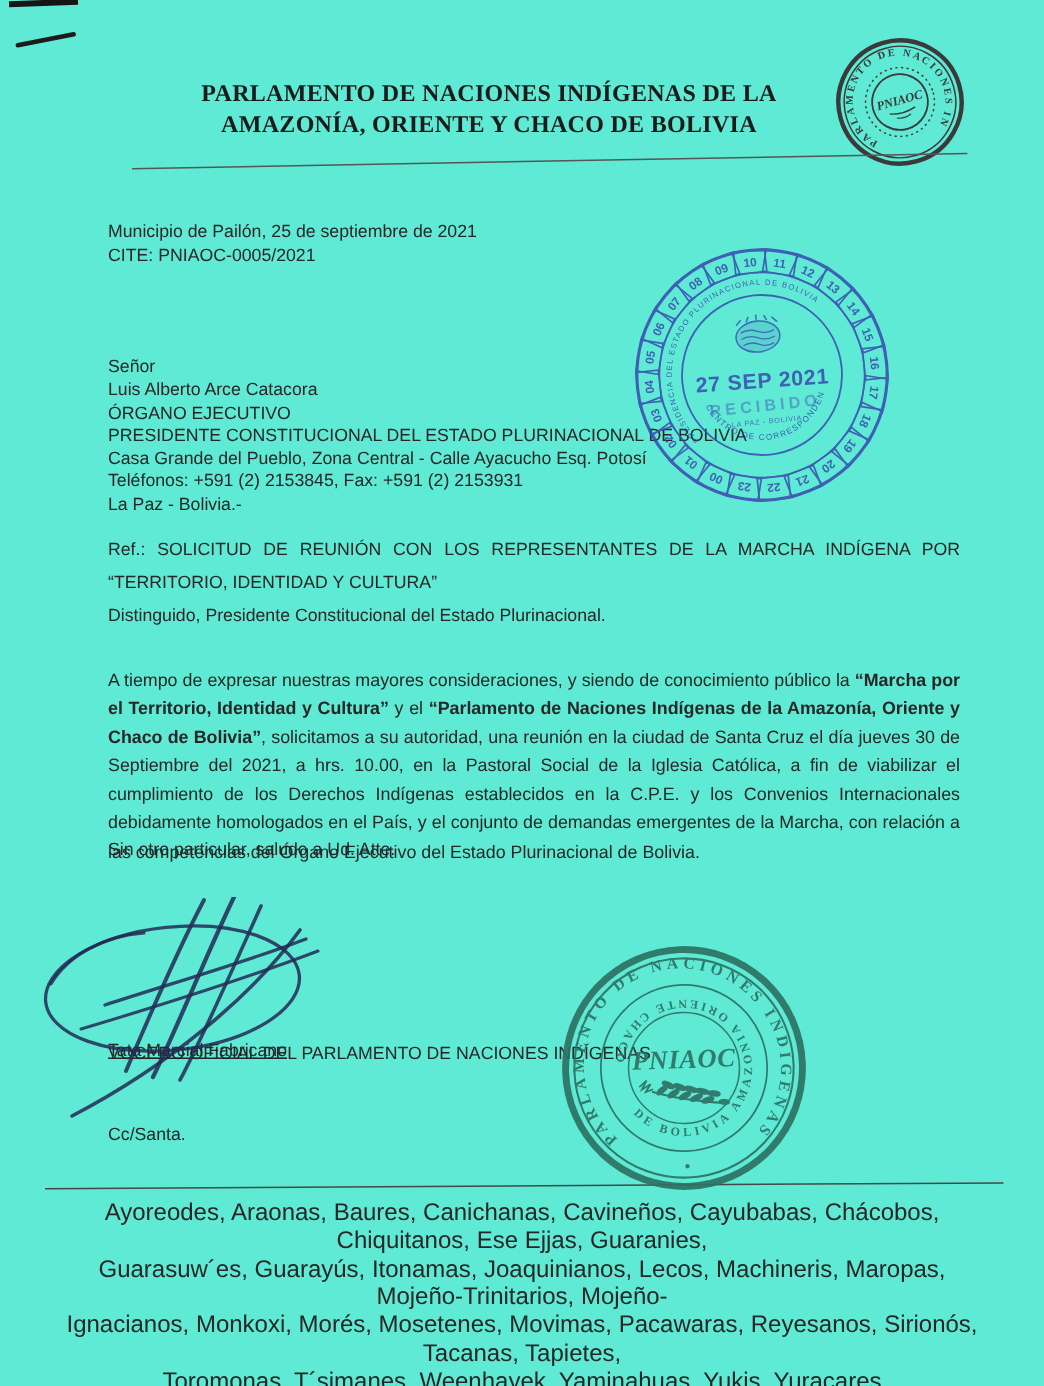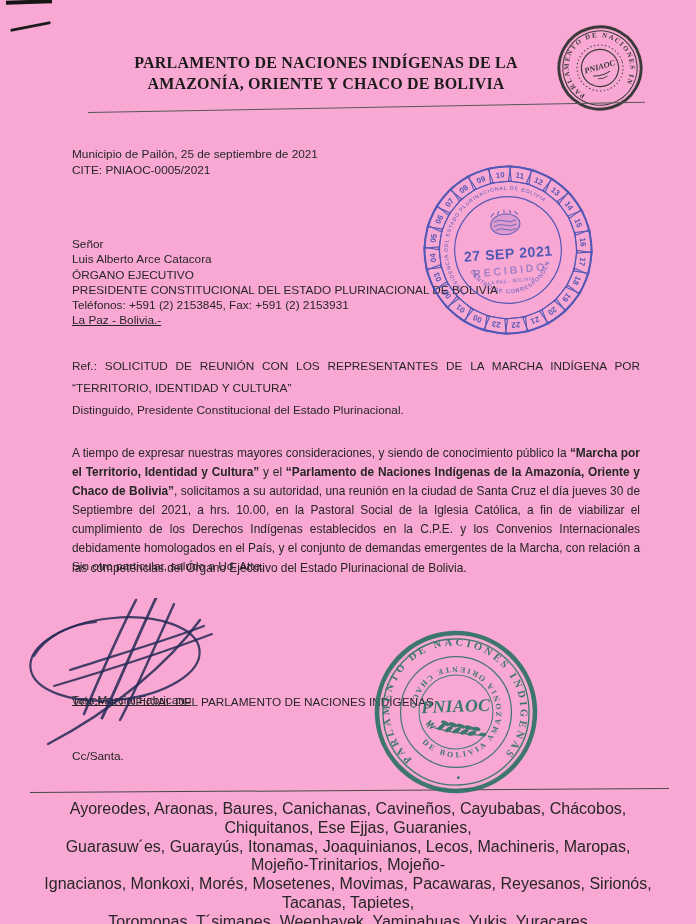--- a/index.html
+++ b/index.html
@@ -1,33 +1,33 @@
 <!DOCTYPE html>
 <html><head>
 <meta charset="utf-8">
 <style>
   html,body{margin:0;padding:0;background:#e8e8e8;}
-  .page{position:relative;width:696px;height:924px;background:#f9a8d4;overflow:hidden;
+  .page{position:relative;width:696px;height:924px;background:#5eead4;overflow:hidden;
         font-family:"Liberation Sans",sans-serif;color:#262626;}
   .abs{position:absolute;}
 
   
   .artifact-bar{left:6px;top:0;width:46px;height:4px;background:#151515;transform:rotate(-2deg);}
   .artifact-stroke{left:10px;top:25px;width:41px;height:3px;background:#1c1c1c;border-radius:2px;transform:rotate(-11deg);}
 
   
   .title{left:80px;top:52px;width:492px;text-align:center;
          font-family:"Liberation Serif",serif;font-weight:bold;font-size:16px;line-height:21px;
          color:#1b1b1b;letter-spacing:.2px;}
   .header-rule{left:88px;top:112px;width:557px;border-top:1.7px solid #565656;transform:rotate(-1.05deg);transform-origin:left center;}
   .logo-svg{left:556px;top:24px;width:88px;height:88px;color:#3a3a3a;}
 
   .meta{left:72px;top:146px;font-size:11.8px;line-height:16px;}
   .recipient{left:72px;top:237px;font-size:11.8px;line-height:15.3px;}
-  .u{text-decoration:underline;}
+  .u{}
 
   .ref{left:72px;top:356px;width:568px;font-size:11.8px;line-height:21.5px;text-align:justify;}
   .salutation{left:72px;top:403px;font-size:11.8px;}
   .bodytext{left:72px;top:444px;width:568px;font-size:11.9px;line-height:19.1px;text-align:justify;}
   .bodytext .b{font-weight:bold;}
   .closing{left:72px;top:559px;font-size:11.8px;}
 
   .sig-svg{left:18px;top:598px;width:215px;height:150px;z-index:4;}
   .sig-name{left:72px;top:681px;font-size:11.8px;text-decoration:underline;z-index:2;margin-top:12px;}
   .sig-role{left:72px;top:694px;font-size:11.8px;line-height:16.2px;}
@@ -89,20 +89,21 @@
   <div class="abs meta">
     <div>Municipio de Pailón, 25 de septiembre de 2021</div>
     <div>CITE: PNIAOC-0005/2021</div>
   </div>
 
   <div class="abs recipient">
     <div>Señor</div>
     <div>Luis Alberto Arce Catacora</div>
     <div>ÓRGANO EJECUTIVO</div>
     <div>PRESIDENTE CONSTITUCIONAL DEL ESTADO PLURINACIONAL DE BOLIVIA</div>
+    <div>Casa Grande del Pueblo, Zona Central - Calle Ayacucho Esq. Potosí</div>
     <div>Teléfonos: +591 (2) 2153845, Fax: +591 (2) 2153931</div>
     <div class="u">La Paz - Bolivia.-</div>
   </div>
 
   <svg class="abs stamp-blue" viewBox="-100 -100 200 200">
     <g transform="rotate(-6)">
       <circle class="ring-circle" r="97" stroke-width="2.4"></circle>
       <circle class="ring-circle" r="79.5" stroke-width="1.2"></circle>
       <g class="hour-ring" id="hour-ring">
           <g transform="rotate(-150)">

